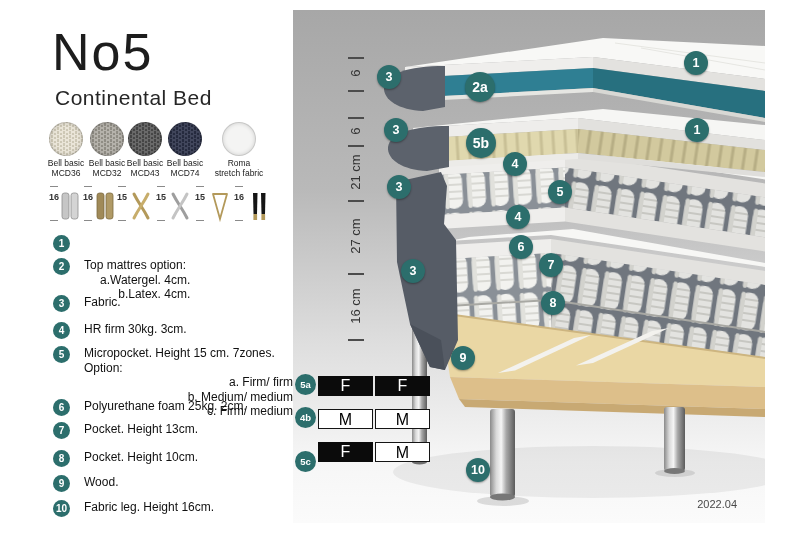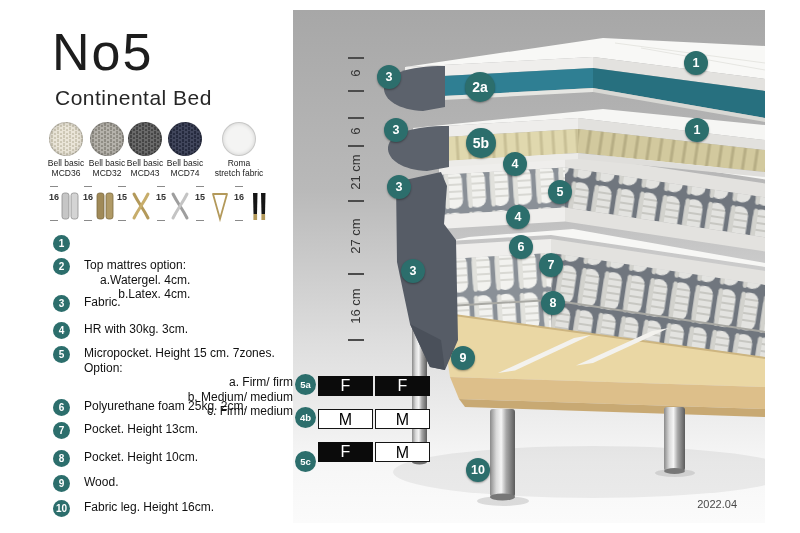--- a/index.html
+++ b/index.html
@@ -139,21 +139,21 @@
       <div class="spec-sub">a.Watergel. 4cm.</div>
       <div class="spec-sub">b.Latex. 4cm.</div>
     </div>
   </div>
   <div class="spec-item" style="top:295px">
     <div class="spec-badge">3</div>
     <div class="spec-text">Fabric.</div>
   </div>
   <div class="spec-item" style="top:322px">
     <div class="spec-badge">4</div>
-    <div class="spec-text">HR with 30kg. 3cm.</div>
+    <div class="spec-text">HR firm 30kg. 3cm.</div>
   </div>
   <div class="spec-item" style="top:346px">
     <div class="spec-badge">5</div>
     <div class="spec-text">
       <div>Micropocket. Height 15 cm. 7zones. Option:</div>
       <div class="spec-sub">a. Firm/ firm</div>
       <div class="spec-sub">b. Medium/ medium</div>
       <div class="spec-sub">c. Firm/ medium</div>
     </div>
   </div>

